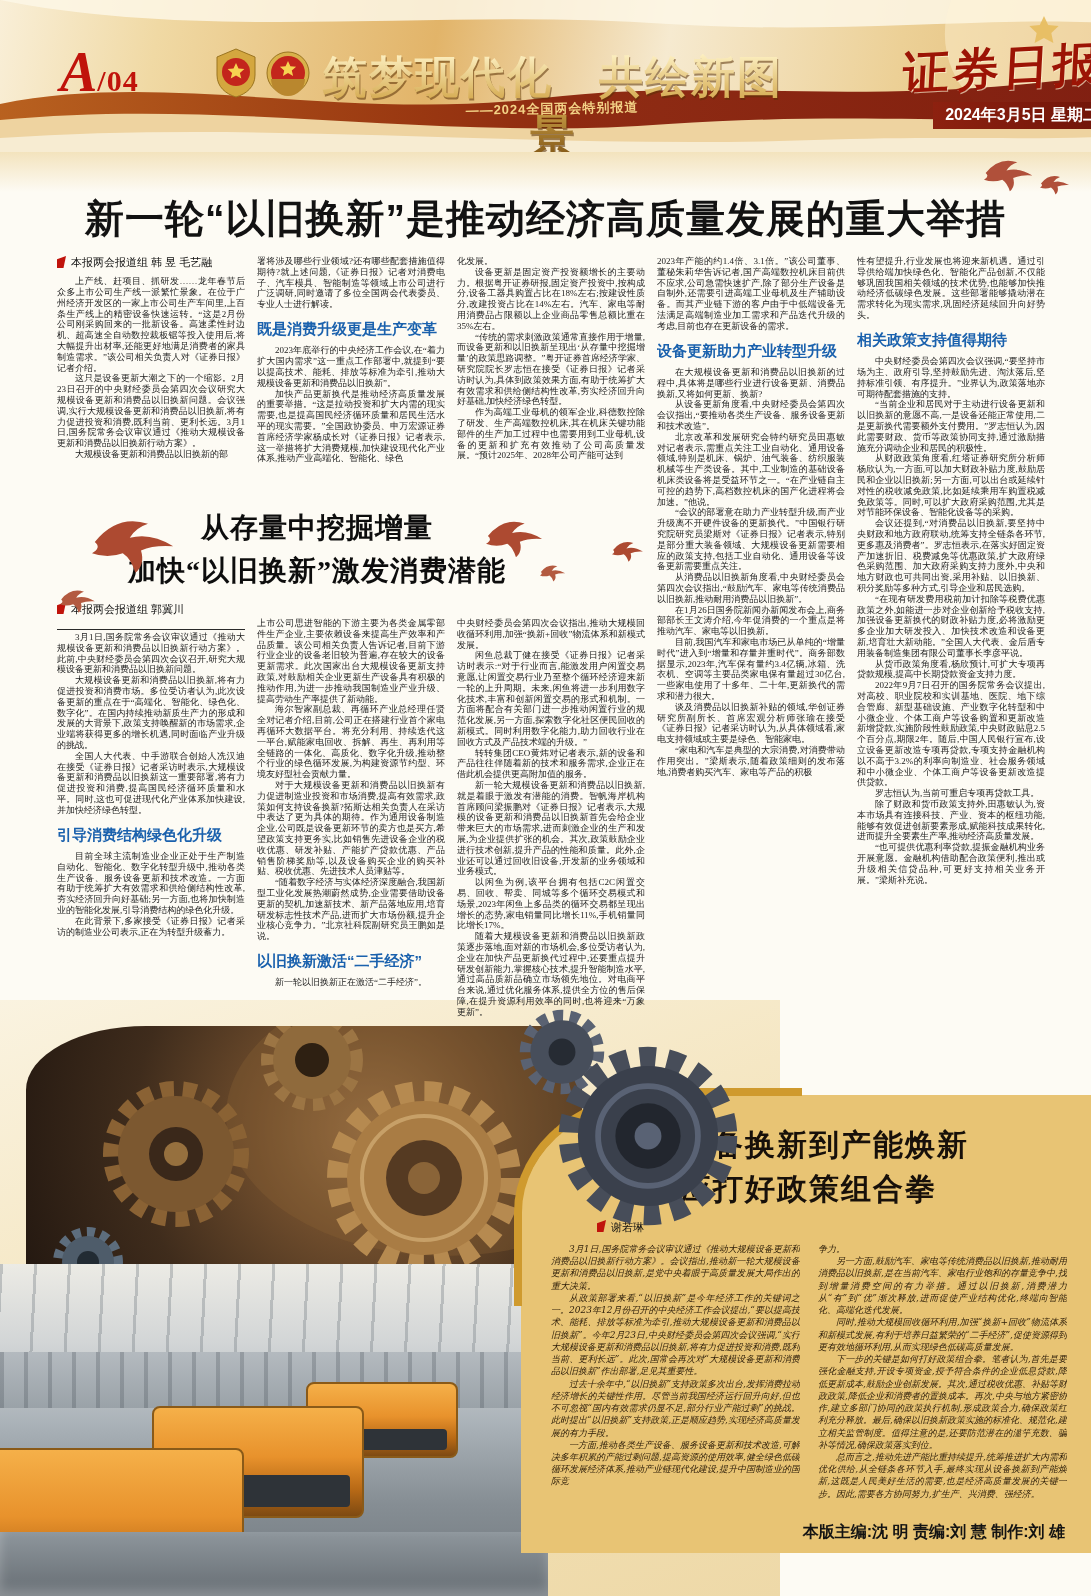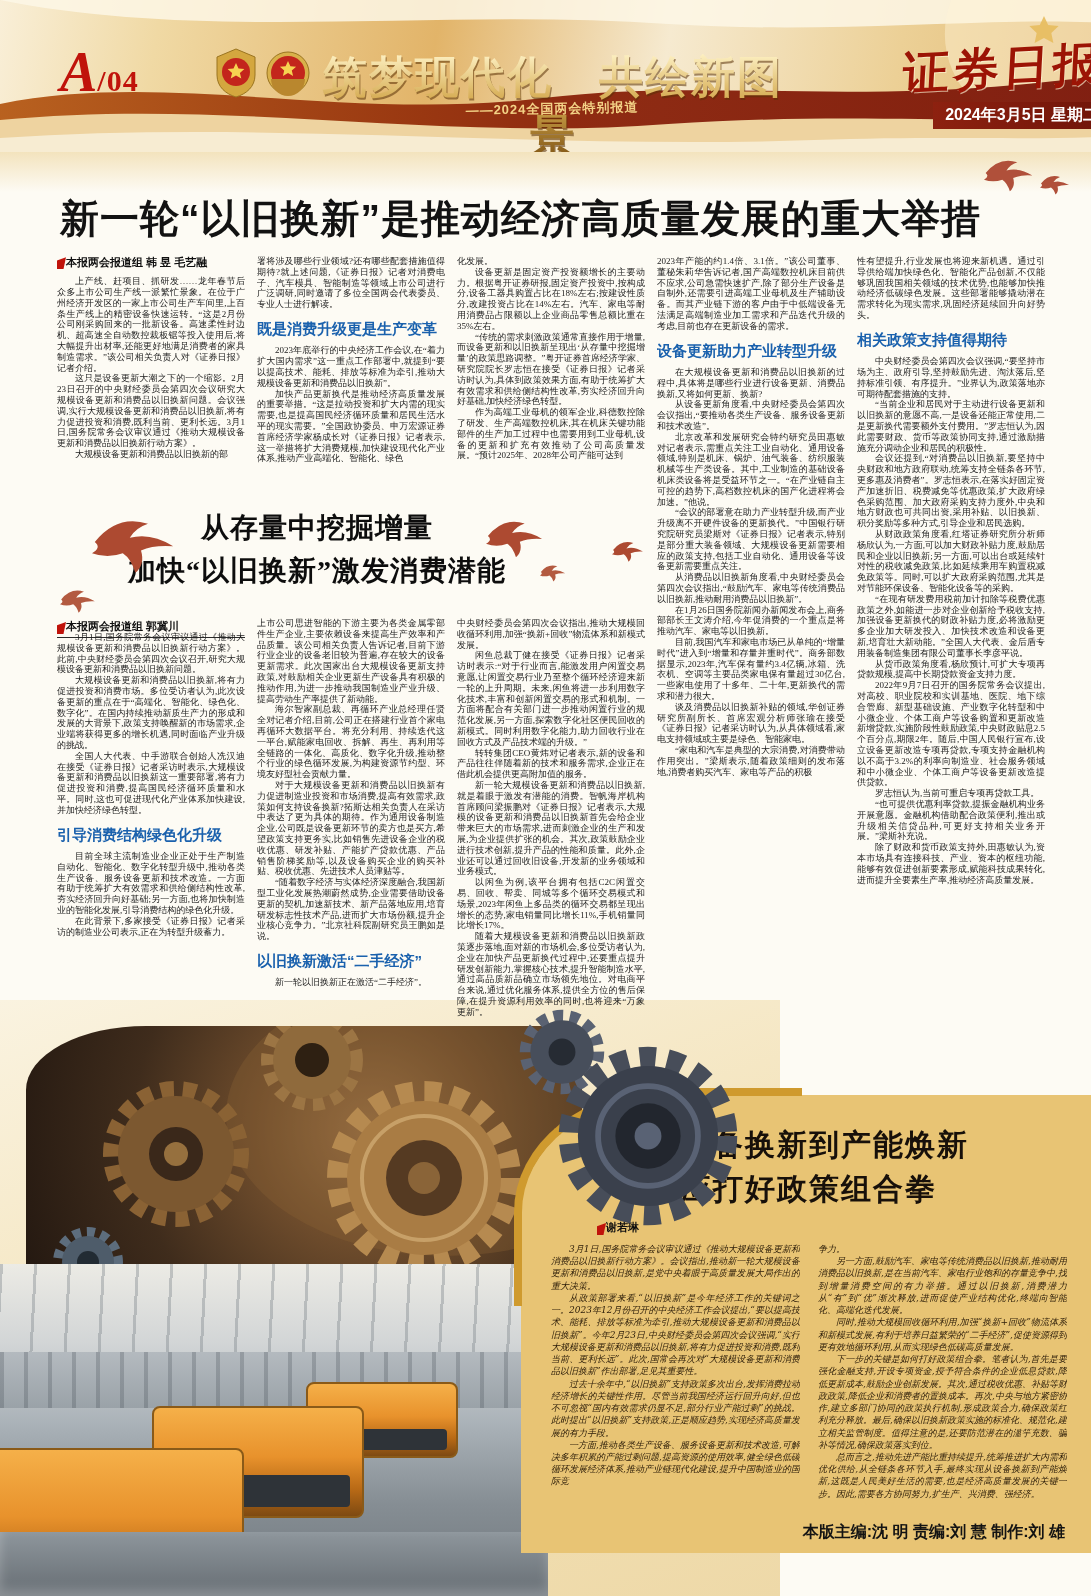--- a/index.html
+++ b/index.html
@@ -27,39 +27,39 @@
     transform:rotate(-1.2deg); font-weight:bold; }
   .masthead { position:absolute; right:36px; top:38px; font-size:46px; font-weight:bold; color:#9c1405;
     font-family:"DejaVu Serif",serif; letter-spacing:4px; transform:rotate(-3deg) skewX(-6deg);
     text-shadow:1px 1px 0 rgba(255,244,214,.65); }
   .dateline { position:absolute; right:28px; top:102px; background:linear-gradient(90deg,#8d2110,#6f1408);
     color:#ffffff; font-size:16px; font-weight:bold; padding:3px 12px; font-family:"Liberation Sans",sans-serif; }
   .banner-fade { position:absolute; left:0; top:152px; width:1091px; height:40px;
     background:linear-gradient(180deg,#f3e3bd,#fdfbf4); z-index:1; }
 
   
-  .main-headline { position:absolute; left:60px; top:192px; width:971px; margin:0; text-align:left;
+  .main-headline { position:absolute; left:60px; top:192px; width:971px; margin:0; text-align:center;
     font-family:"Liberation Sans",sans-serif; font-weight:bold; font-size:39px; color:#121212;
     letter-spacing:1px; z-index:3; }
   .a2-head { position:absolute; left:112px; top:506px; width:410px; text-align:center; z-index:3;
     font-family:Liberation Serif, serif; font-weight:bold; font-size:28px; color:#0d0d0d;
     line-height:1.55; letter-spacing:1px; }
 
   
   .col { position:absolute; width:188px; font-size:9px; line-height:1.2; text-align:justify;
     color:#1c1c1c; overflow:hidden; z-index:3; }
   .para { margin:0; text-indent:2em; }
   .para.noind { text-indent:0; }
   .subhead { color:var(--subhead_blue); font-family:"Liberation Sans",sans-serif; font-weight:bold;
     font-size:15px; line-height:1.3; margin:9px 0 7px; text-indent:0; }
-  .byline { display:flex; align-items:flex-end; font-weight:bold; font-size:11px;
+  .byline { display:flex; align-items:flex-start; gap:5px; font-weight:normal; font-size:11px;
     font-family:"Liberation Sans",sans-serif; color:#101010; margin:0 0 7px; }
   .byline .flag { flex:0 0 auto; width:9px; height:12px; background:var(--accent_red);
     clip-path:polygon(0 100%,0 28%,100% 0,72% 100%); }
-  .byline.underlined { border-bottom:1.5px solid #2a2a2a; padding-bottom:3px;margin-top:17px; }
+  .byline.underlined { border-bottom:1.5px solid #2a2a2a; padding-bottom:12px; }
 
   .a1c1 { left:57px;  top:256px; height:248px; }
   .a1c2 { left:257px; top:256px; height:248px; }
   .a1c3 { left:457px; top:256px; height:248px; }
   .a1c4 { left:657px; top:256px; height:788px; }
   .a1c5 { left:857px; top:256px; height:788px; }
 
   .a2-byline { position:absolute; left:57px; top:602px; width:188px; z-index:3; }
   .a2c1 { left:57px;  top:632px; height:396px; }
   .a2c2 { left:257px; top:618px; height:442px; }
@@ -192,28 +192,28 @@
         <p class="para">在1月26日国务院新闻办新闻发布会上,商务部部长王文涛介绍,今年促消费的一个重点是将推动汽车、家电等以旧换新。</p>
         <p class="para">目前,我国汽车和家电市场已从单纯的“增量时代”进入到“增量和存量并重时代”。商务部数据显示,2023年,汽车保有量约3.4亿辆,冰箱、洗衣机、空调等主要品类家电保有量超过30亿台,一些家电使用了十多年、二十年,更新换代的需求和潜力很大。</p>
         <p class="para">谈及消费品以旧换新补贴的领域,华创证券研究所副所长、首席宏观分析师张瑜在接受《证券日报》记者采访时认为,从具体领域看,家电支持领域或主要是绿色、智能家电。</p>
         <p class="para">“家电和汽车是典型的大宗消费,对消费带动作用突出。”梁斯表示,随着政策细则的发布落地,消费者购买汽车、家电等产品的积极</p>
       </div>
     <div class="col a1c5">
         <p class="para noind">性有望提升,行业发展也将迎来新机遇。通过引导供给端加快绿色化、智能化产品创新,不仅能够巩固我国相关领域的技术优势,也能够加快推动经济低碳绿色发展。这些部署能够撬动潜在需求转化为现实需求,巩固经济延续回升向好势头。</p>
         <h4 class="subhead">相关政策支持值得期待</h4>
         <p class="para">中央财经委员会第四次会议强调,“要坚持市场为主、政府引导,坚持鼓励先进、淘汰落后,坚持标准引领、有序提升。”业界认为,政策落地亦可期待配套措施的支持。</p>
         <p class="para">“当前企业和居民对于主动进行设备更新和以旧换新的意愿不高,一是设备还能正常使用,二是更新换代需要额外支付费用。”罗志恒认为,因此需要财政、货币等政策协同支持,通过激励措施充分调动企业和居民的积极性。</p>
+        <p class="para">从财政政策角度看,红塔证券研究所分析师杨欣认为,一方面,可以加大财政补贴力度,鼓励居民和企业以旧换新;另一方面,可以出台或延续针对性的税收减免政策,比如延续乘用车购置税减免政策等。同时,可以扩大政府采购范围,尤其是对节能环保设备、智能化设备等的采购。</p>
         <p class="para">会议还提到,“对消费品以旧换新,要坚持中央财政和地方政府联动,统筹支持全链条各环节,更多惠及消费者”。罗志恒表示,在落实好固定资产加速折旧、税费减免等优惠政策,扩大政府绿色采购范围、加大政府采购支持力度外,中央和地方财政也可共同出资,采用补贴、以旧换新、积分奖励等多种方式,引导企业和居民选购。</p>
-        <p class="para">从财政政策角度看,红塔证券研究所分析师杨欣认为,一方面,可以加大财政补贴力度,鼓励居民和企业以旧换新;另一方面,可以出台或延续针对性的税收减免政策,比如延续乘用车购置税减免政策等。同时,可以扩大政府采购范围,尤其是对节能环保设备、智能化设备等的采购。</p>
         <p class="para">“在现有研发费用税前加计扣除等税费优惠政策之外,如能进一步对企业创新给予税收支持,加强设备更新换代的财政补贴力度,必将激励更多企业加大研发投入、加快技术改造和设备更新,培育壮大新动能。”全国人大代表、金后盾专用装备制造集团有限公司董事长李彦平说。</p>
         <p class="para">从货币政策角度看,杨欣预计,可扩大专项再贷款规模,提高中长期贷款资金支持力度。</p>
         <p class="para">2022年9月7日召开的国务院常务会议提出,对高校、职业院校和实训基地、医院、地下综合管廊、新型基础设施、产业数字化转型和中小微企业、个体工商户等设备购置和更新改造新增贷款,实施阶段性鼓励政策,中央财政贴息2.5个百分点,期限2年。随后,中国人民银行宣布,设立设备更新改造专项再贷款,专项支持金融机构以不高于3.2%的利率向制造业、社会服务领域和中小微企业、个体工商户等设备更新改造提供贷款。</p>
         <p class="para">罗志恒认为,当前可重启专项再贷款工具。</p>
+        <p class="para">除了财政和货币政策支持外,田惠敏认为,资本市场具有连接科技、产业、资本的枢纽功能,能够有效促进创新要素形成,赋能科技成果转化,进而提升全要素生产率,推动经济高质量发展。</p>
         <p class="para">“也可提供优惠利率贷款,提振金融机构业务开展意愿。金融机构借助配合政策便利,推出或升级相关信贷品种,可更好支持相关业务开展。”梁斯补充说。</p>
-        <p class="para">除了财政和货币政策支持外,田惠敏认为,资本市场具有连接科技、产业、资本的枢纽功能,能够有效促进创新要素形成,赋能科技成果转化,进而提升全要素生产率,推动经济高质量发展。</p>
       </div>
   </section>
 
   <svg class="bird" style="left:92px;top:510px;width:84px;height:64px;" viewBox="0 0 60 44" aria-hidden="true">
       <path d="M2 22 Q18 2 40 9 Q31 12 27 19 Q42 15 58 25 Q44 24 35 28 Q38 38 31 44 Q28 34 22 30 Q11 34 0 30 Q7 26 2 22 Z" fill="#ad4a31"></path>
     </svg>
   <svg class="bird" style="left:60px;top:586px;width:36px;height:27px;" viewBox="0 0 60 44" aria-hidden="true">
       <path d="M2 22 Q18 2 40 9 Q31 12 27 19 Q42 15 58 25 Q44 24 35 28 Q38 38 31 44 Q28 34 22 30 Q11 34 0 30 Q7 26 2 22 Z" fill="#b35a40"></path>
     </svg>
   <svg class="bird" style="left:486px;top:514px;width:58px;height:44px;" viewBox="0 0 60 44" aria-hidden="true">

